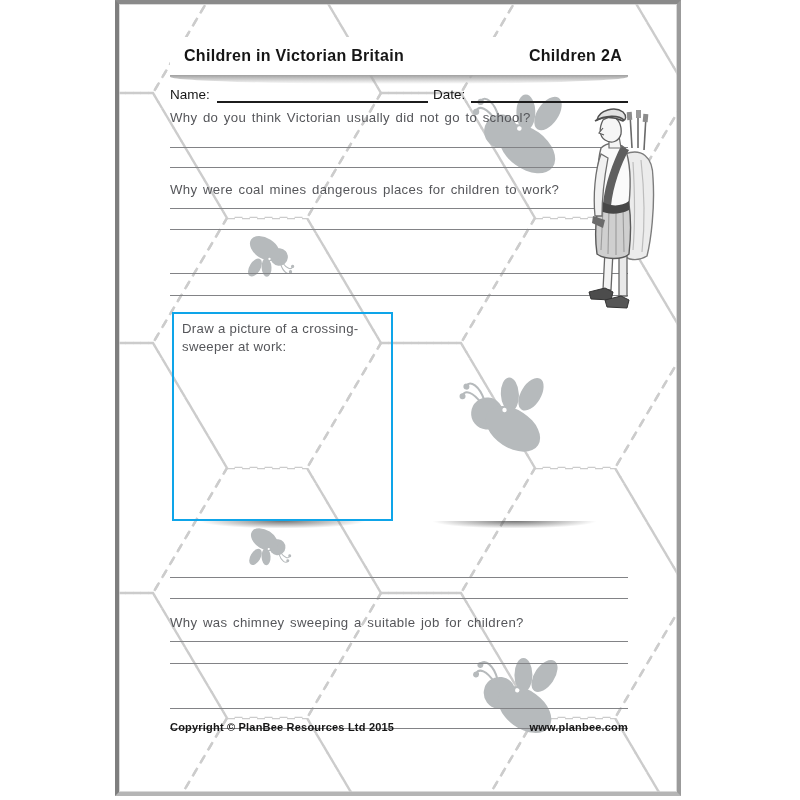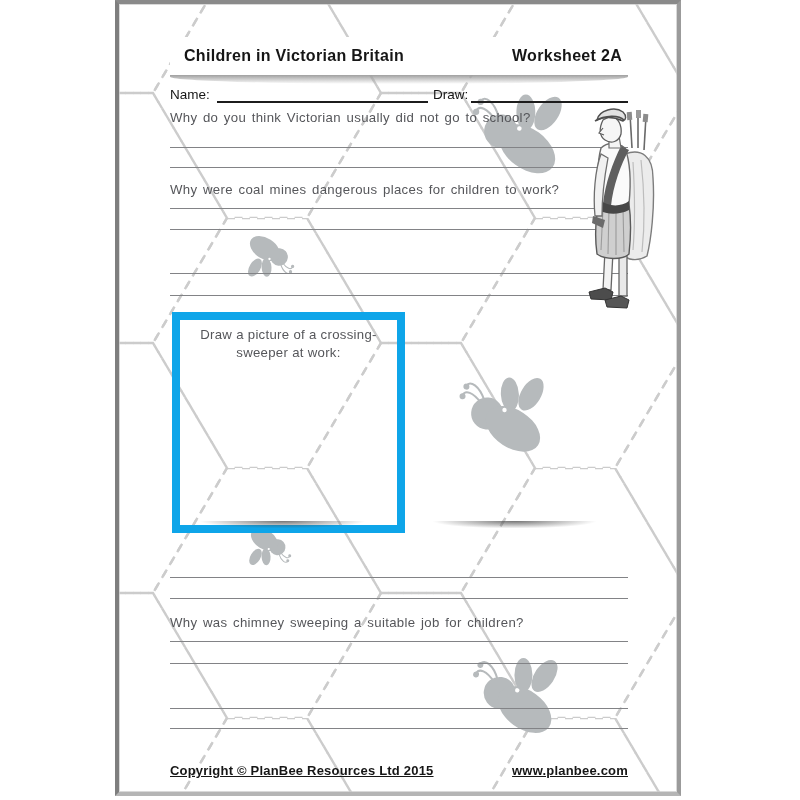--- a/index.html
+++ b/index.html
@@ -28,27 +28,27 @@
   
   .fieldlabel{position:absolute;font-size:13.5px;font-weight:normal;color:#161616;}
   .writeline{position:absolute;border-top:2px solid #1c1c1c;height:0;}
 
   
   .q{position:absolute;left:51px;width:470px;font-size:13.2px;color:#55565a;
     letter-spacing:.35px;word-spacing:1.5px;}
   .aline{position:absolute;left:51px;width:458px;border-top:1.4px solid #828386;height:0;}
 
   
-  .dbox{position:absolute;top:308px;height:205px;border:8px solid #0ea5e9;background:transparent;text-align:center;}
+  .dbox{position:absolute;top:308px;height:205px;border:2px solid #0ea5e9;background:transparent;}
   .dbox .lbl{margin:6px 8px;font-size:13.2px;color:#55565a;letter-spacing:.3px;line-height:1.35;}
   .box-shadow{position:absolute;height:10px;
     background:radial-gradient(ellipse 50% 100% at 50% 0%,rgba(70,70,70,.75),rgba(120,120,120,0) 75%);}
 
   
-  .foot{position:absolute;top:759px;font-size:13px;font-weight:bold;color:#161616;letter-spacing:.2px;text-decoration:underline;}
+  .foot{position:absolute;top:717px;font-size:11px;font-weight:bold;color:#161616;letter-spacing:.2px;}
 
   .boy{position:absolute;left:456px;top:100px;width:96px;height:228px;}
 </style>
 </head>
 <body>
 
 <div class="stage">
   <div class="frame">
     <div class="paper">
 
@@ -85,27 +85,27 @@
         <use href="#bee" transform="translate(175,278) rotate(185) scale(0.55)"></use>
         <use href="#bee" transform="translate(341,364) rotate(5)"></use>
         <use href="#bee" transform="translate(172,566) rotate(185) scale(0.5)"></use>
         <use href="#bee" transform="translate(356,642) rotate(8)"></use>
       </svg>
 
       <div class="content">
 
         <div class="band">
           <span class="title">Children in Victorian Britain</span>
-          <span class="wsheet">Worksheet 2A</span>
+          <span class="wsheet">Children 2A</span>
         </div>
         <div class="band-shadow"></div>
 
         <span class="fieldlabel" style="left:51px;top:83px">Name:</span>
         <div class="writeline" style="left:98px;top:97px;width:211px"></div>
-        <span class="fieldlabel" style="left:314px;top:83px">Draw:</span>
+        <span class="fieldlabel" style="left:314px;top:83px">Date:</span>
         <div class="writeline" style="left:352px;top:97px;width:157px"></div>
 
         <div class="q" style="top:106px">Why do you think Victorian usually did not go to school?</div>
         <div class="aline" style="top:143px"></div>
         <div class="aline" style="top:163px"></div>
 
         <div class="q" style="top:178px">Why were coal mines dangerous places for children to work?</div>
         <div class="aline" style="top:204px"></div>
         <div class="aline" style="top:225px"></div>
 

